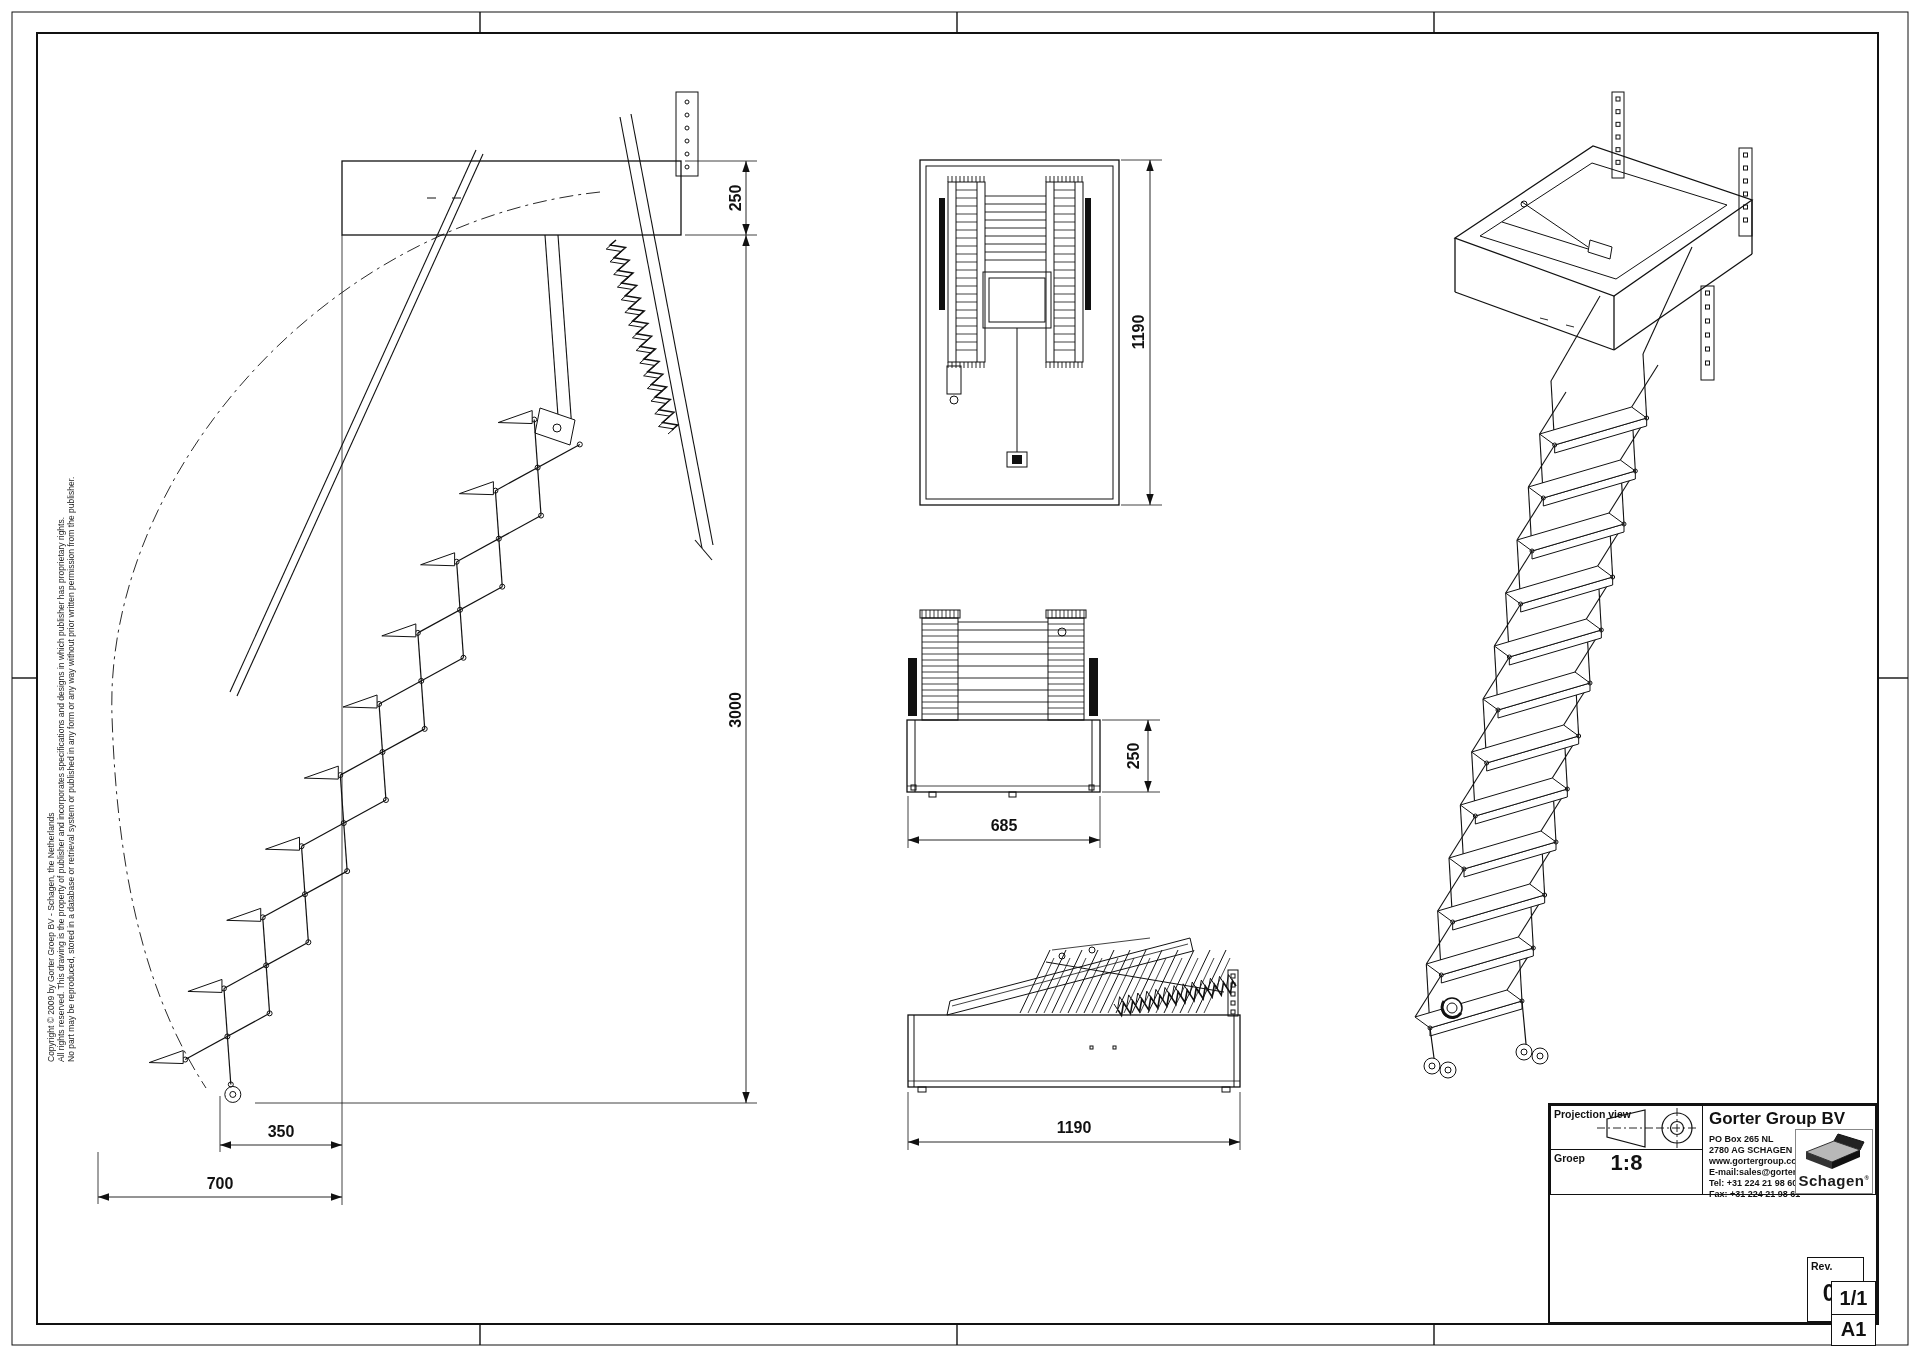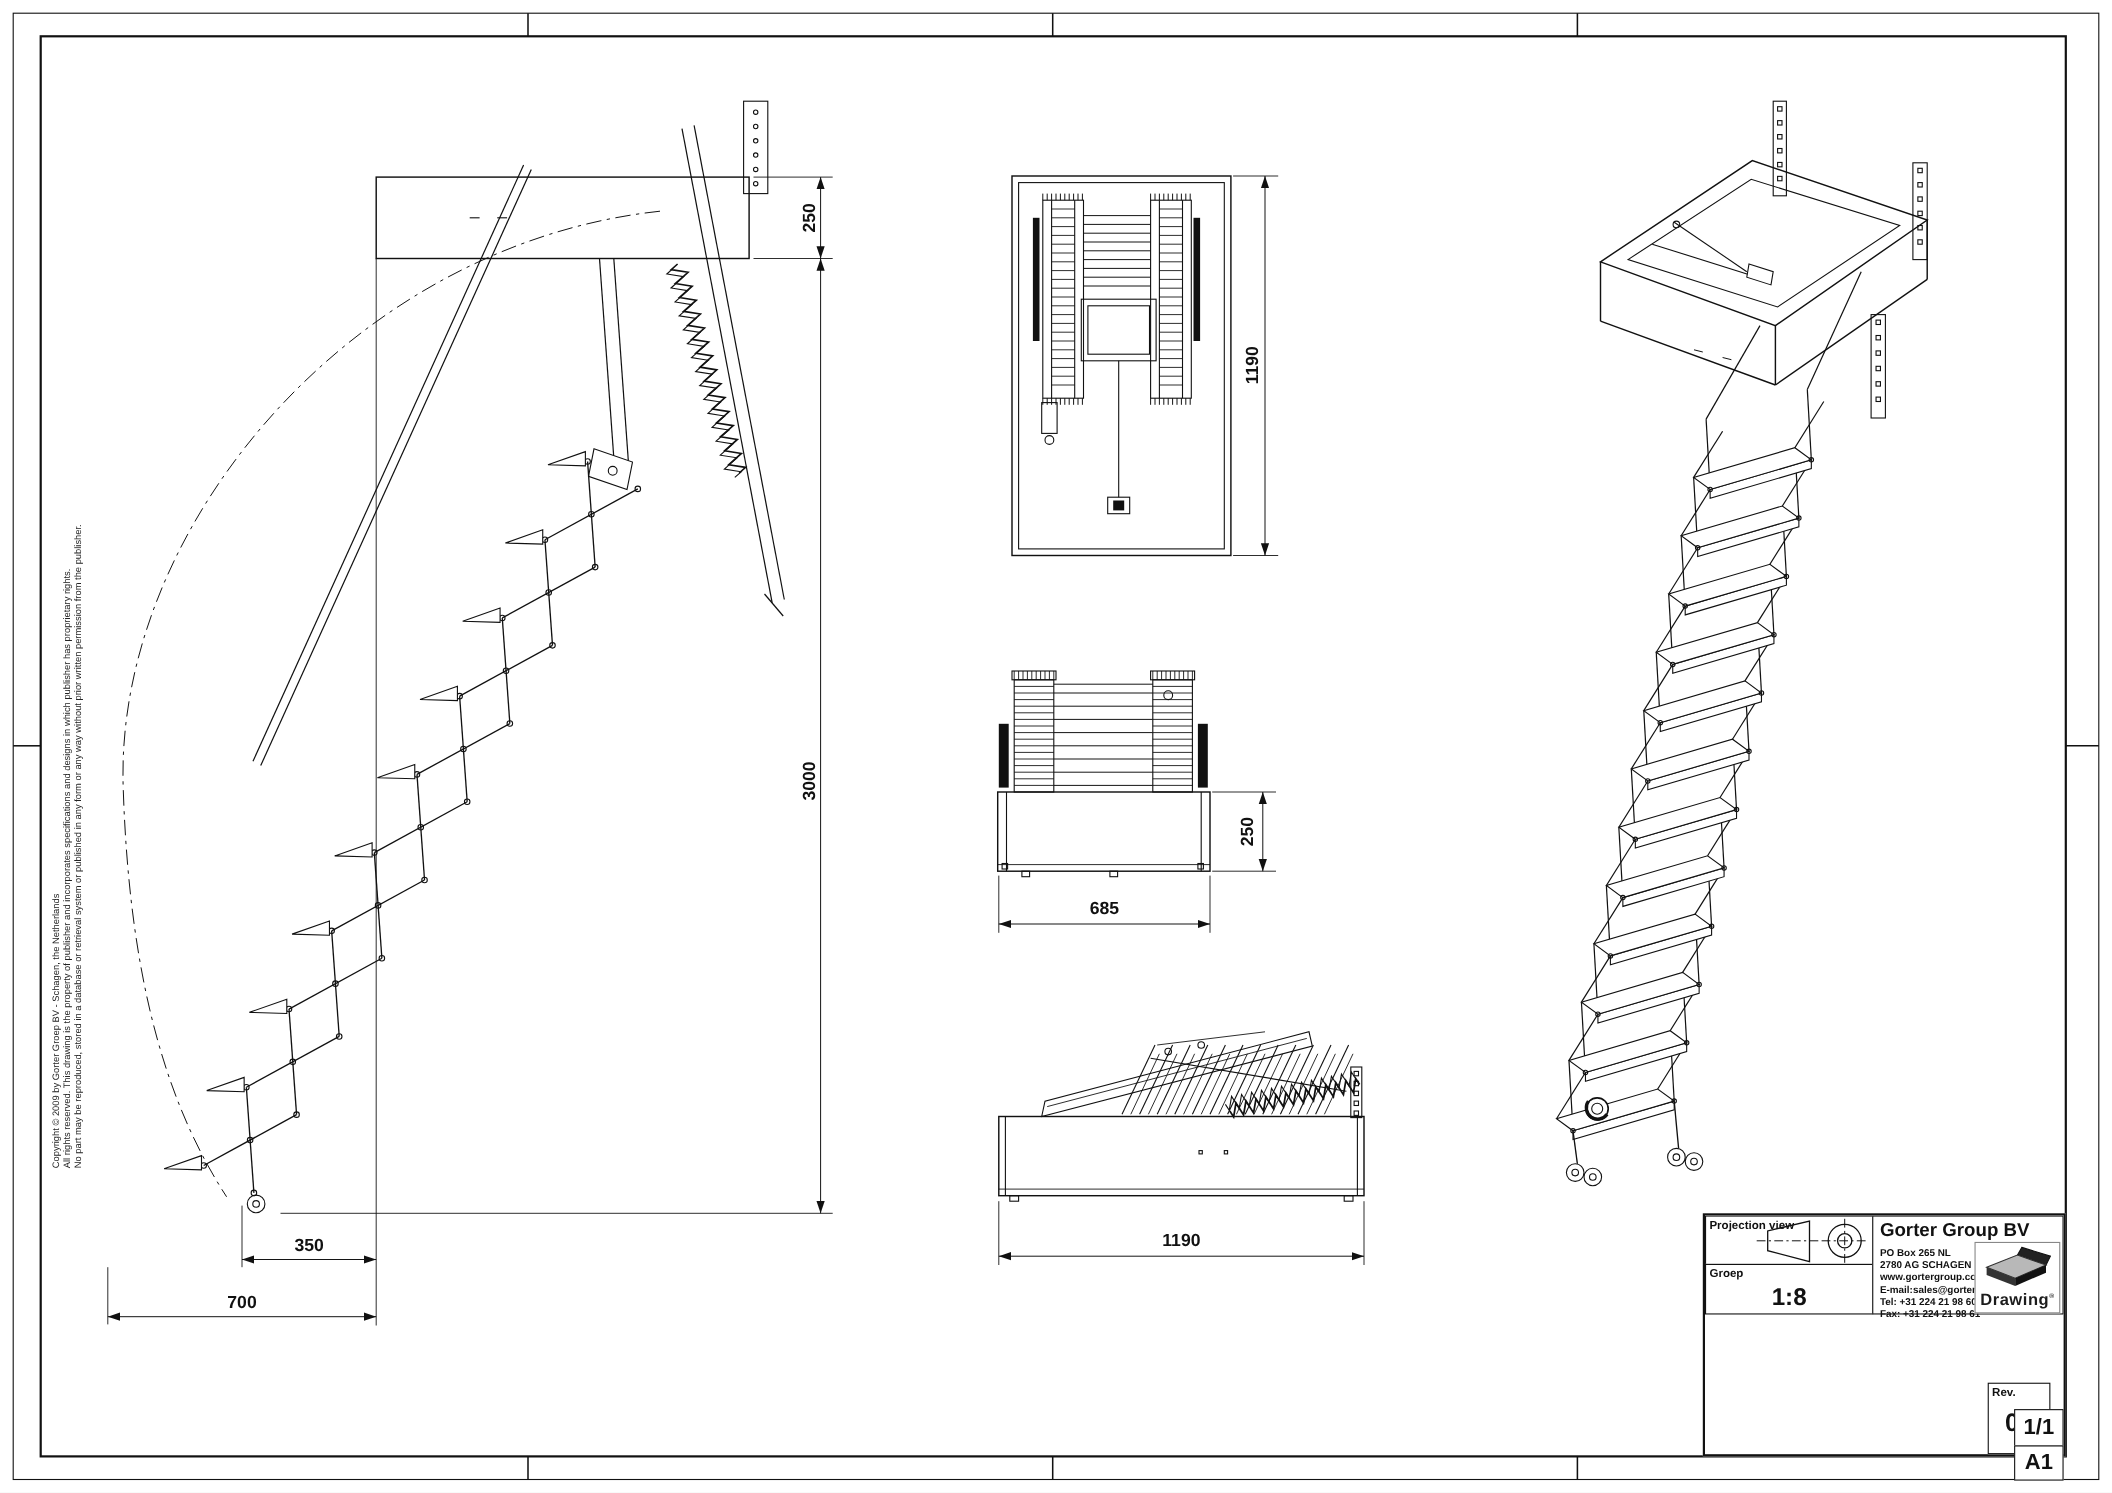--- a/index.html
+++ b/index.html
@@ -13,21 +13,21 @@
   .cell{position:absolute;border:1px solid #111;box-sizing:border-box;background:#fff;}
   .lbl{position:absolute;left:3px;top:2px;font-size:10.5px;font-weight:600;}
   .c-proj{left:0;top:0;width:153px;height:45px;}
   .c-scale{left:0;top:44px;width:153px;height:46px;}
   .c-co{left:152px;top:0;width:174px;height:90px;padding-left:42px;}
   .c-des{left:0;top:89px;width:326px;height:64px;}
   .c-dn{left:0;top:152px;width:226px;height:65px;}
   .c-rev{left:225px;top:152px;width:57px;height:65px;margin-left:32px;}
   .c-sheet{left:281px;top:152px;width:45px;height:34px;margin-top:24px;}
   .c-fmt{left:281px;top:171px;width:45px;height:32px;margin-top:38px;}
-  .scale-val{text-align:center;font-size:22px;font-weight:700;margin-top:16px;}
+  .scale-val{text-align:center;font-size:22px;font-weight:700;}
   .co-name{position:absolute;left:6px;top:3px;font-size:17px;font-weight:700;}
   .co-addr{position:absolute;left:6px;top:28px;font-size:9px;font-weight:600;line-height:1.22;}
   .logo{position:absolute;right:2px;top:23px;width:76px;height:63px;border:1px solid #888;
         text-align:center;background:#fff;}
   .logo-txt{font-size:15px;font-weight:800;color:#1c1c1c;letter-spacing:0.5px;margin-top:-4px;}
   .logo-txt sup{font-size:6px;}
   .des-val{text-align:center;font-size:19px;margin-top:24px;}
   .dn-val{text-align:center;font-size:19px;margin-top:26px;}
   .rev-val{text-align:center;font-size:23px;font-weight:700;margin-top:22px;}
   .sheet-val{text-align:center;font-size:20px;font-weight:700;margin-top:5px;}
@@ -597,21 +597,21 @@
         <div>Tel: +31 224 21 98 60</div>
         <div>Fax: +31 224 21 98 61</div>
       </div>
       <div class="logo">
         <svg width="72" height="42">
           <polygon points="40,4 66,12 62,20 36,11" fill="#222" stroke="#111" stroke-width="1"></polygon>
           <polygon points="8,22 36,11 62,20 34,32" fill="#b8b8b8" stroke="#333" stroke-width="1"></polygon>
           <polygon points="8,22 34,32 34,39 8,29" fill="#333"></polygon>
           <polygon points="34,32 62,20 62,27 34,39" fill="#111"></polygon>
         </svg>
-        <div class="logo-txt"><span>Drawing</span><sup>®</sup></div>
+        <div class="logo-txt"><span>Schagen</span><sup>®</sup></div>
       </div>
     </div>
     <div class="cell c-rev">
       <div class="lbl">Rev.</div>
       <div class="rev-val">00</div>
     </div>
     <div class="cell c-sheet">
       <div class="sheet-val">1/1</div>
     </div>
     <div class="cell c-fmt">

